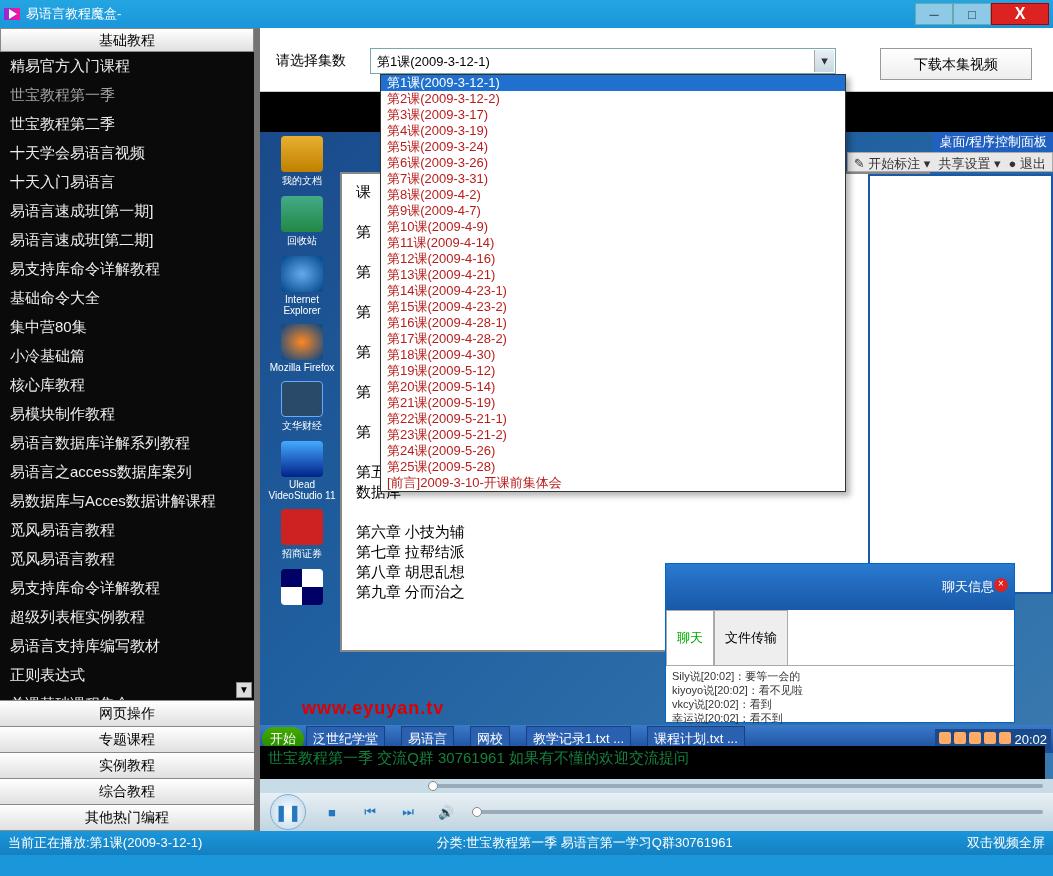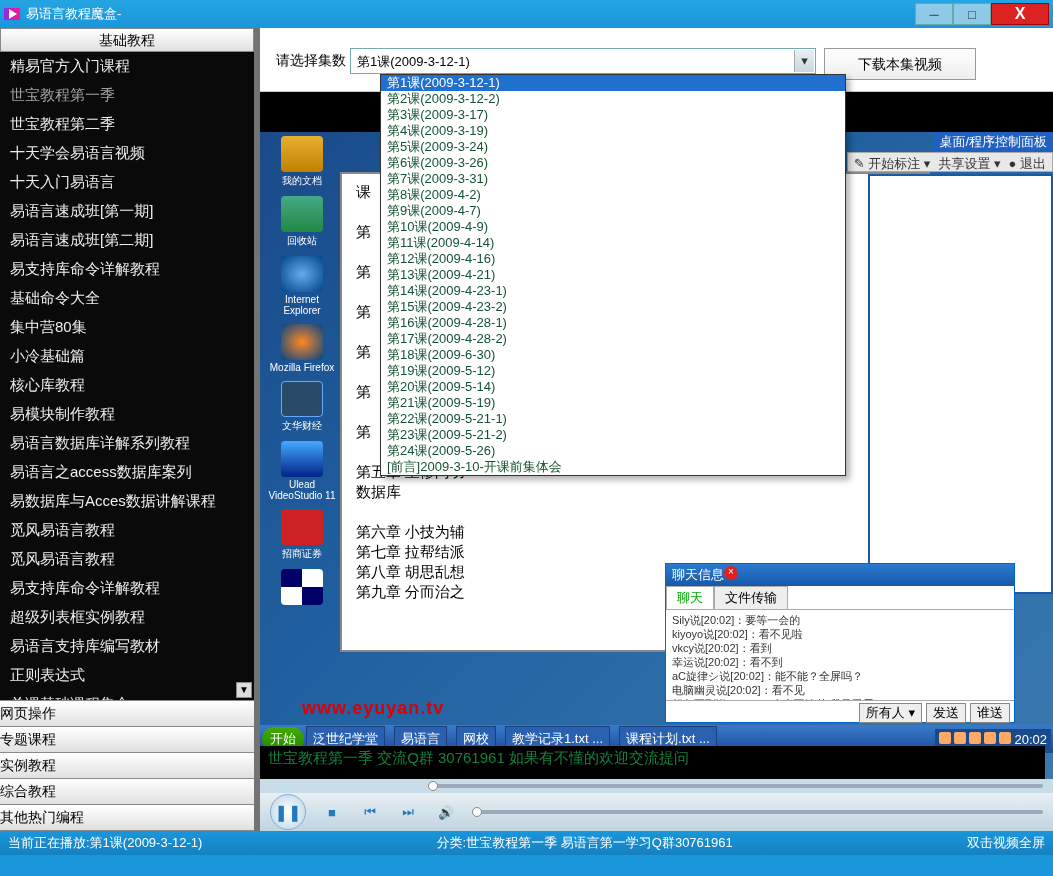--- a/index.html
+++ b/index.html
@@ -11,54 +11,54 @@
 .win-btn{width:38px;height:22px;background:#8fc9e8;display:flex;align-items:center;justify-content:center;color:#2a3a40;border:1px solid #6aa}
 .win-close{width:58px;background:#d22;color:#fff;font-weight:bold;font-size:16px;border-color:#a00}
 .main{display:flex;height:803px;background:#fff}
 .sidebar{width:260px;display:flex;flex-direction:column;border-right:6px solid #737373}
 .sb-header{height:24px;background:linear-gradient(#fff,#e0e0e0);border:1px solid #888;text-align:center;line-height:22px;font-size:14px}
 .sb-list{flex:1;background:#0a0a0a;color:#fff;overflow:hidden;position:relative}
 .sb-item{padding:5px 10px;font-size:15px;cursor:pointer;color:#eee}
 .sb-item.active{color:#a3a3a3}
 .sb-scroll{position:absolute;right:2px;bottom:2px;width:16px;height:16px;background:#ddd;border:1px solid #888;color:#000;text-align:center;font-size:10px;line-height:14px}
 .sb-footer{border-top:1px solid #888}
-.sb-foot-item{height:26px;background:linear-gradient(#fff,#e0e0e0);border-bottom:1px solid #888;line-height:24px;font-size:14px;cursor:pointer}
+.sb-foot-item{height:26px;background:linear-gradient(#fff,#e0e0e0);border-bottom:1px solid #888;text-align:center;line-height:24px;font-size:14px;cursor:pointer}
 .content{flex:1;background:#fff;display:flex;flex-direction:column}
-.toolbar{height:64px;padding:20px 16px 0 16px;display:flex;gap:4px;align-items:flex-start;background:#fff;border-bottom:1px solid #ccc;position:relative}
+.toolbar{height:64px;padding:20px 16px 0 16px;display:flex;gap:24px;align-items:flex-start;background:#fff;border-bottom:1px solid #ccc;position:relative}
 .tb-label{font-size:14px;padding-top:4px}
 .select-box{width:466px;height:26px;border:1px solid #7aa;position:relative}
 .select-val{padding:4px 6px}
 .select-arrow{position:absolute;right:1px;top:1px;width:20px;height:22px;background:linear-gradient(#e8f0f4,#c8d8e0);border-left:1px solid #aaa;text-align:center;line-height:22px;color:#333}
-.dl-btn{width:152px;height:32px;border:1px solid #999;background:linear-gradient(#fff,#eee);text-align:center;line-height:30px;margin-left:4px;font-size:14px;cursor:pointer}
+.dl-btn{width:152px;height:32px;border:1px solid #999;background:linear-gradient(#fff,#eee);text-align:center;line-height:30px;margin-left:20px;font-size:14px;cursor:pointer}
 .dropdown{position:absolute;left:120px;top:46px;width:466px;background:#fff;border:1px solid #333;z-index:50;box-shadow:4px 4px 6px rgba(0,0,0,0.3)}
-.dd-item{padding:0 6px;line-height:16px;font-size:13px;cursor:pointer;color:#14532d}
+.dd-item{padding:0 6px;line-height:16px;font-size:13px;cursor:pointer;color:#b91c1c}
 .dd-item.sel{background:#2070d0;color:#fff}
 .video-area{flex:1;background:#000;position:relative;overflow:hidden}
 .desktop{position:absolute;left:0;top:40px;right:0;bottom:0;background:linear-gradient(135deg,#1a4a8a,#2060a0 40%,#3a7ab0);text-decoration:underline;}
 .desk-icons{position:absolute;left:8px;top:0;width:80px}
 .dicon{width:68px;text-align:center;color:#fff;font-size:10px;padding:4px 0}
 .dicon-img{width:42px;height:36px;margin:0 auto 2px;border-radius:4px}
 .di1{background:linear-gradient(#e8b030,#c08000)}
 .di2{background:linear-gradient(#4a8,#284)}
 .di3{background:radial-gradient(#6ae,#048)}
 .di4{background:radial-gradient(#f82,#048)}
 .di5{background:#2a4a6a;border:1px solid #6af}
 .di6{background:linear-gradient(#4af,#028)}
 .di7{background:#c22}
 .di8{background:conic-gradient(#fff 0 25%,#006 25% 50%,#fff 50% 75%,#006 75%)}
 .doc-window{position:absolute;left:80px;top:40px;width:590px;height:480px;background:#fff;border:2px solid #888;overflow:hidden}
 .doc-content{padding:8px 14px;font-family:KaiTi,SimSun;color:#000;font-size:15px;line-height:20px}
 .remote-bar{position:absolute;top:0;right:0;height:20px;background:#2060c0;color:#fff;font-size:11px;padding:2px 6px;display:flex;gap:6px;align-items:center}
 .remote-toolbar{position:absolute;top:20px;right:0;height:20px;background:#e8e8e8;font-size:11px;padding:2px 6px;display:flex;gap:8px;color:#333;border:1px solid #aaa}
 .remote-win{position:absolute;right:0;top:42px;width:185px;height:420px;background:#fff;border:2px solid #185aa8}
 .chat-box{position:absolute;right:38px;bottom:70px;width:350px;height:160px;background:#fff;border:1px solid #06c}
-.chat-title{background:linear-gradient(#2a7ad0,#1858a8);color:#fff;font-size:12px;padding:2px 6px;display:flex;justify-content:flex-start}
+.chat-title{background:linear-gradient(#2a7ad0,#1858a8);color:#fff;font-size:12px;padding:14px 6px;display:flex;justify-content:flex-end}
 .chat-close{background:#d22;color:#fff;width:14px;height:14px;border-radius:50%;text-align:center;line-height:12px;font-size:10px}
 .chat-tabs{display:flex;border-bottom:1px solid #aaa;font-size:11px}
-.chat-tab{padding:2px 10px;border:1px solid #aaa;border-bottom:none;background:#eee}
+.chat-tab{padding:18px 10px;border:1px solid #aaa;border-bottom:none;background:#eee}
 .chat-tab.active{background:#fff;color:#0a0}
 .chat-body{padding:3px 6px;font-size:11px;line-height:14px;color:#333;height:90px;overflow:hidden}
 .chat-foot{border-top:1px solid #aaa;padding:2px 4px;display:flex;gap:4px;justify-content:flex-end;font-size:11px}
 .chat-btn{border:1px solid #888;padding:0 6px;background:#eee}
 .watermark{position:absolute;left:42px;bottom:74px;color:#d00;font-size:18px;font-weight:bold;letter-spacing:1px}
 .taskbar{position:absolute;left:0;right:0;bottom:40px;height:28px;background:linear-gradient(#3a7aca,#1a4a9a);display:flex;align-items:center;padding:0 2px;gap:2px;font-size:11px;color:#fff}
 .tb-start{background:linear-gradient(#4a0,#280);padding:3px 8px;border-radius:12px}
 .tb-task{background:#2a60b0;border:1px solid #1a4080;padding:3px 6px;display:flex;gap:3px;align-items:center}
 .tb-tray{margin-left:auto;background:#1a4a8a;padding:3px 4px;display:flex;gap:3px;font-size:10px}
 .banner{position:absolute;left:0;right:8px;bottom:14px;height:33px;background:#000;color:#15803d;font-size:15px;padding:3px 8px}
@@ -142,27 +142,28 @@
           <div class="dd-item">第8课(2009-4-2)</div>
           <div class="dd-item">第9课(2009-4-7)</div>
           <div class="dd-item">第10课(2009-4-9)</div>
           <div class="dd-item">第11课(2009-4-14)</div>
           <div class="dd-item">第12课(2009-4-16)</div>
           <div class="dd-item">第13课(2009-4-21)</div>
           <div class="dd-item">第14课(2009-4-23-1)</div>
           <div class="dd-item">第15课(2009-4-23-2)</div>
           <div class="dd-item">第16课(2009-4-28-1)</div>
           <div class="dd-item">第17课(2009-4-28-2)</div>
-          <div class="dd-item">第18课(2009-6-30)</div>
+          <div class="dd-item">第18课(2009-4-30)</div>
           <div class="dd-item">第19课(2009-5-12)</div>
           <div class="dd-item">第20课(2009-5-14)</div>
           <div class="dd-item">第21课(2009-5-19)</div>
           <div class="dd-item">第22课(2009-5-21-1)</div>
           <div class="dd-item">第23课(2009-5-21-2)</div>
           <div class="dd-item">第24课(2009-5-26)</div>
+          <div class="dd-item">第25课(2009-5-28)</div>
           <div class="dd-item">[前言]2009-3-10-开课前集体会</div>
         </div>
     </div>
 
     <div class="video-area">
       <div class="desktop">
         <div class="remote-bar">
           <span>桌面/程序控制面板</span>
         </div>
         <div class="remote-toolbar" id="remote-tb">
@@ -198,21 +199,21 @@
           <div class="chat-body" id="chat-body">Sily说[20:02]：要等一会的<br>kiyoyo说[20:02]：看不见啦<br>vkcy说[20:02]：看到<br>幸运说[20:02]：看不到<br>aC旋律シ说[20:02]：能不能？全屏吗？<br>电脑幽灵说[20:02]：看不见<br>想象不到说[20:02]：声音不清楚  我是黑屏</div>
           <div class="chat-foot">
             <span class="chat-btn">所有人 ▾</span>
             <span class="chat-btn">发送</span>
             <span class="chat-btn">谁送</span>
           </div>
         </div>
         <div class="watermark">www.eyuyan.tv</div>
         <div class="taskbar">
           <div class="tb-start">开始</div>
-          <div id="tb-tasks" style="display:flex;gap:9px">
+          <div id="tb-tasks" style="display:flex;gap:16px">
               <div class="tb-task">泛世纪学堂</div>
               <div class="tb-task">易语言</div>
               <div class="tb-task">网校</div>
               <div class="tb-task">教学记录1.txt ...</div>
               <div class="tb-task">课程计划.txt ...</div>
             </div>
           <div class="tb-tray">
             <span class="tray-icon"></span>
             <span class="tray-icon"></span>
             <span class="tray-icon"></span>

